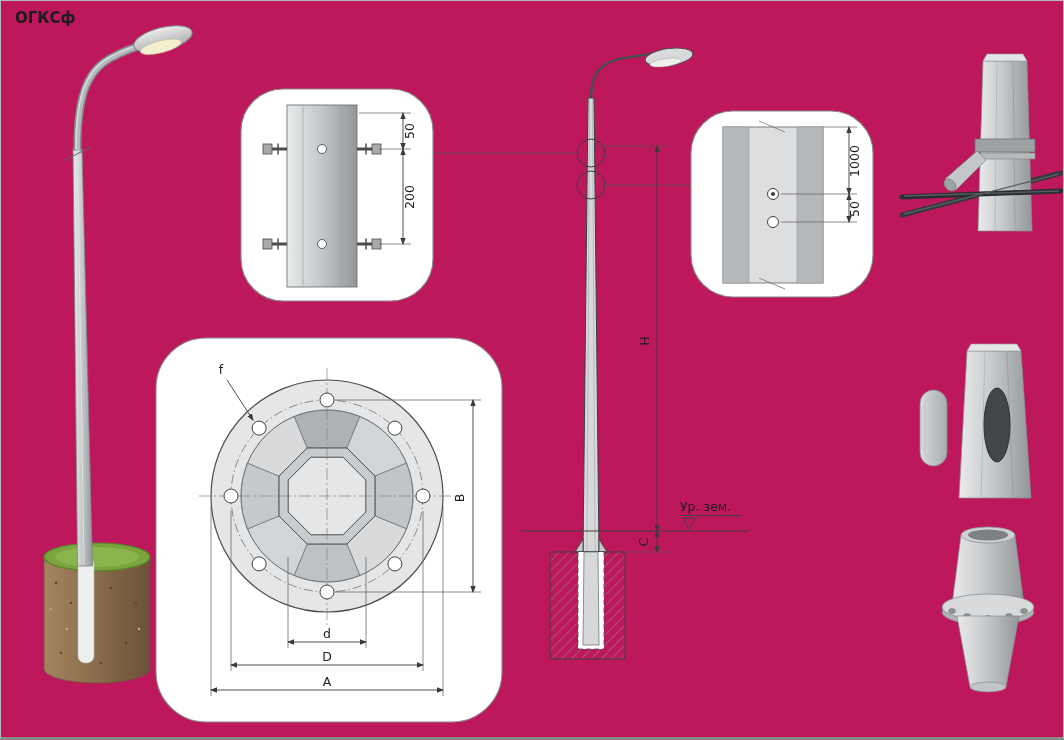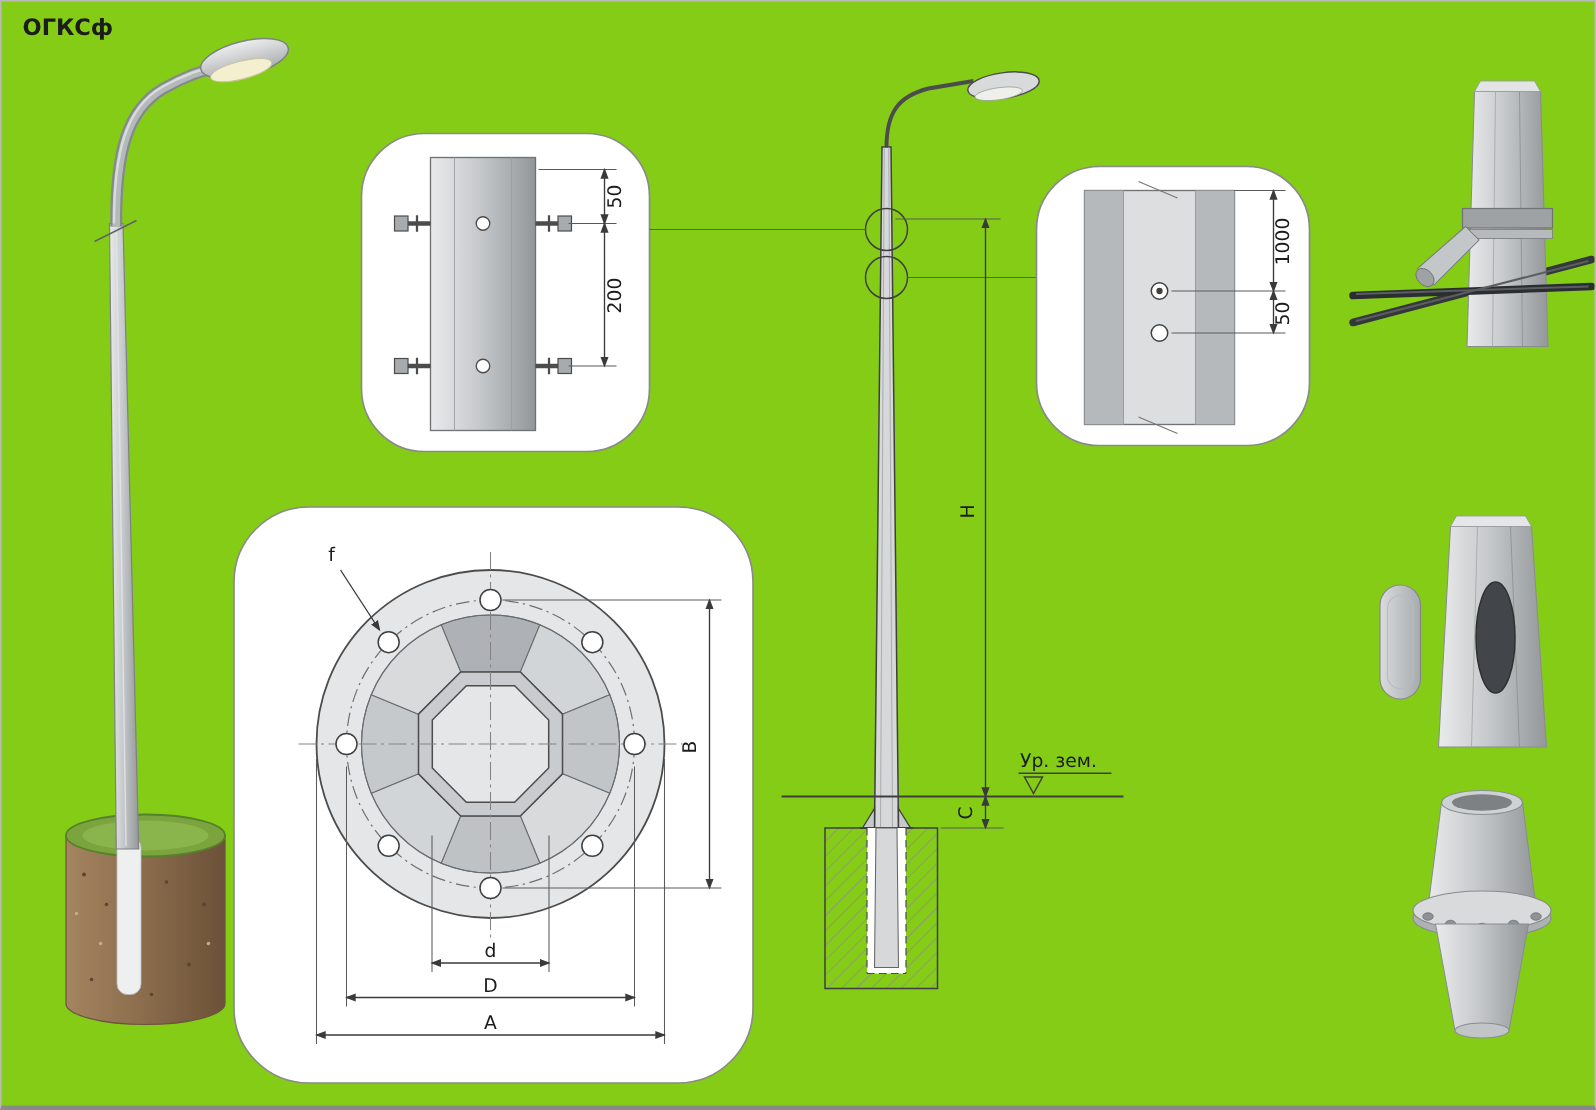--- a/index.html
+++ b/index.html
@@ -1,17 +1,17 @@
 <!DOCTYPE html>
 <html><head>
 <meta charset="utf-8">
 <style>
   html,body{margin:0;padding:0;background:#ffffff;}
   .canvas{
-    position:relative;width:1064px;height:740px;background:#84cc16;
+    position:relative;width:1064px;height:740px;background:#be185d;
     border:1px solid #b9b9b9;border-bottom:3px solid #8a8a8a;box-sizing:border-box;
     font-family:"DejaVu Sans","Liberation Sans",sans-serif;overflow:hidden;
   }
   svg{position:absolute;left:0;top:0;}
   text{fill:#1c1c1c;}
   .dim-text{font-size:12.5px;}
   .title-text{font-size:15px;font-weight:bold;}
   .thin{stroke:#5a5a5a;stroke-width:0.7;}
   .dimline{stroke:#3a3a3a;stroke-width:0.9;}
   .callout{fill:#ffffff;stroke:#8a8a8a;stroke-width:1.1;}

